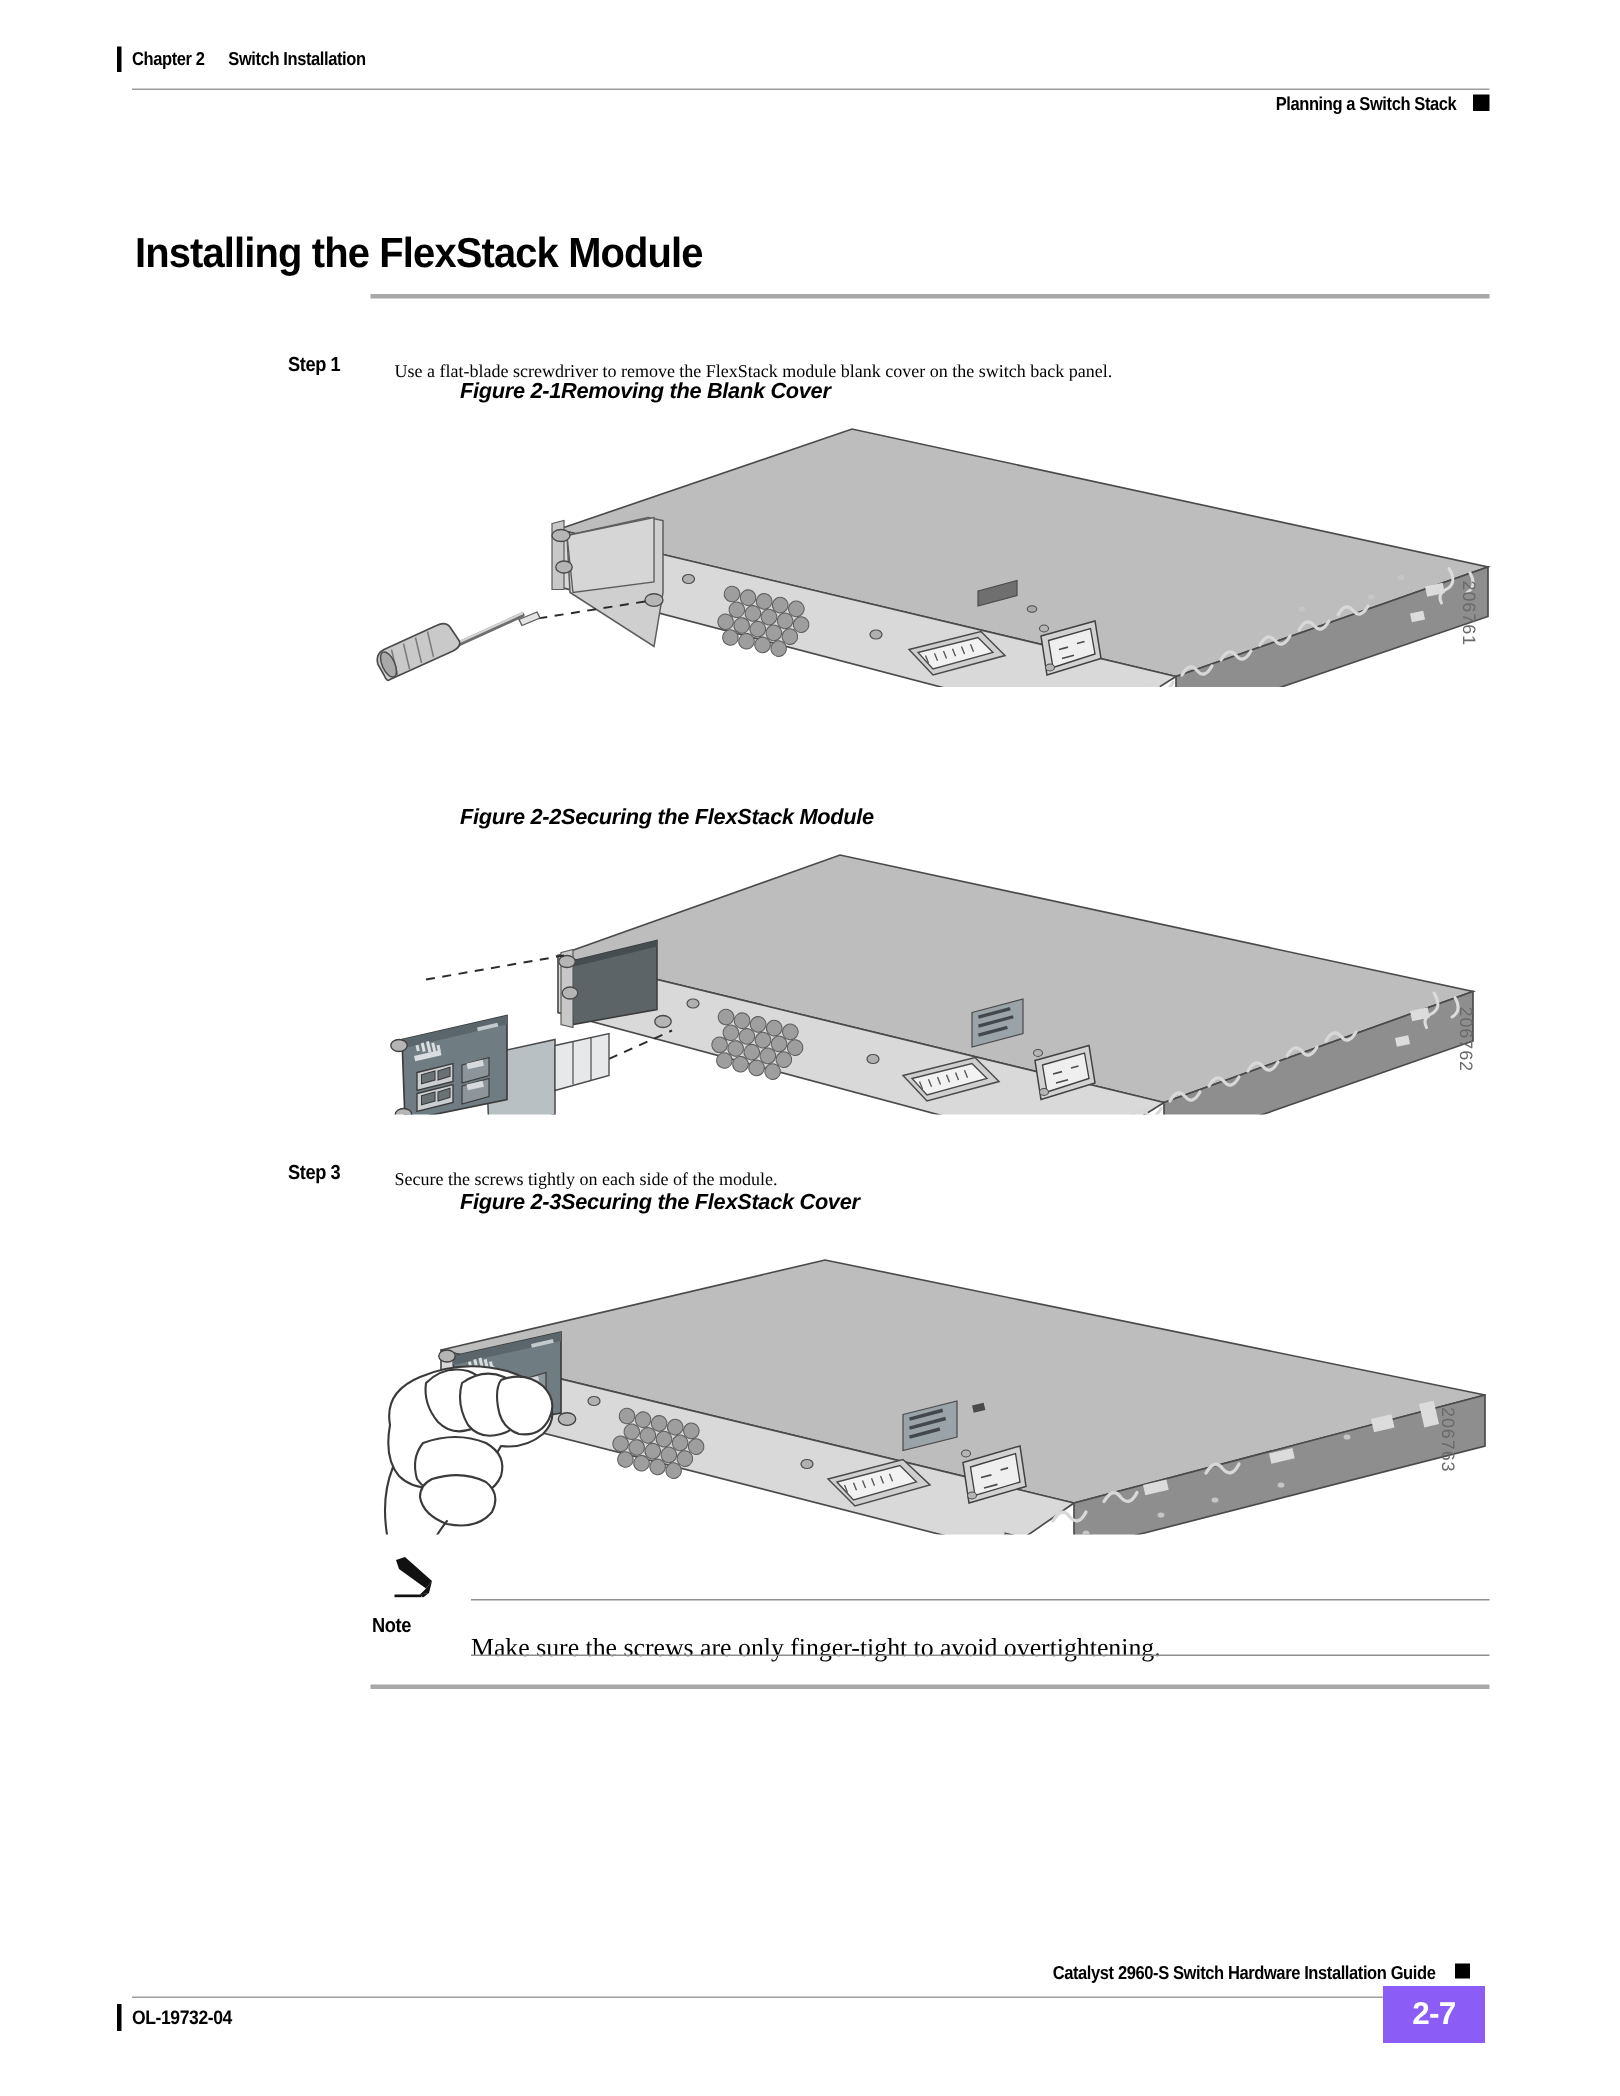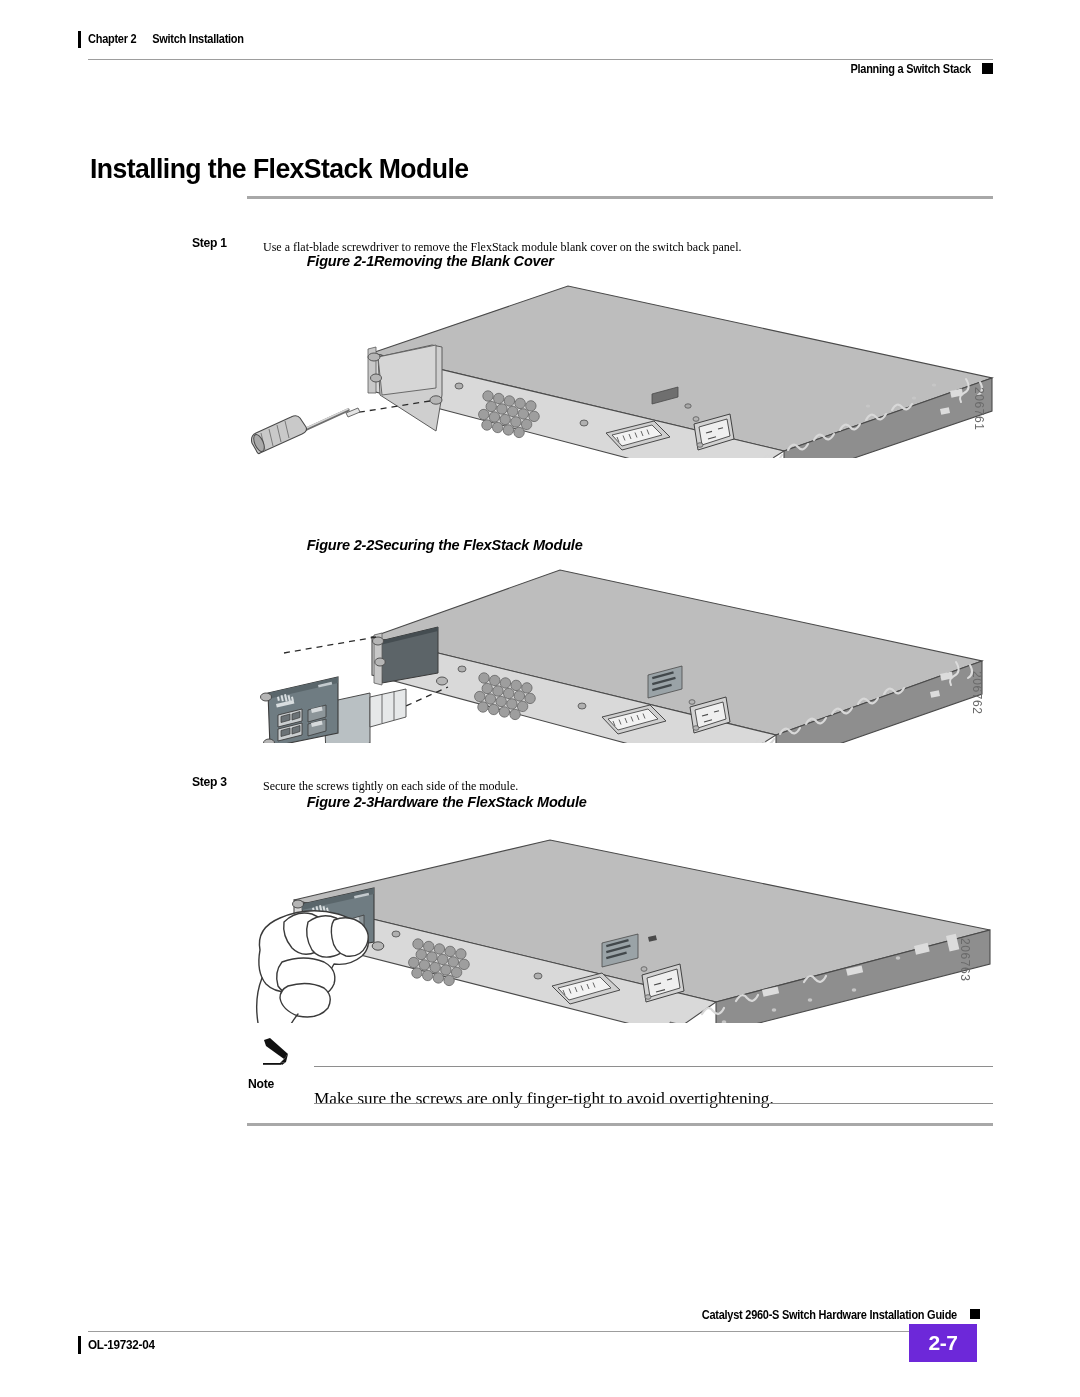--- a/index.html
+++ b/index.html
@@ -268,25 +268,25 @@
   .ftr-marker-left {
     position: absolute;
     left: -10px;
     top: 28px;
     width: 2.5px;
     height: 18px;
     background: #000;
   }
   .ftr-page {
     position: absolute;
-    right: 16px;
+    right: 3px;
     top: 16px;
     width: 68px;
     height: 38px;
-    background: #6d28d9;
+    background: #8b5cf6;
     color: #fff;
     font-family: "Liberation Sans", sans-serif;
     font-weight: bold;
     font-size: 21px;
     letter-spacing: -0.5px;
     display: flex;
     align-items: center;
     justify-content: center;
   }
 </style>
@@ -595,21 +595,21 @@
     </svg>
     <div class="fig-id" style="left:740px; top:106px;">206762</div>
   </div>
 
   <div class="step" style="top:745px;">
     <span class="step-label">Step 3</span>
     <div class="step-body">Secure the screws tightly on each side of the module.</div>
   </div>
 
   <div class="fig-caption" style="top:794px;">
-    <span class="fig-num">Figure 2-3</span><span>Hardware the FlexStack Module</span>
+    <span class="fig-num">Figure 2-3</span><span>Securing the FlexStack Cover</span>
   </div>
 
   <div class="figure" style="left:250px; top:838px;">
     <svg width="770" height="185" viewBox="0 0 770 185">
 
       <polygon points="44,62 300,2 740,92 466,164" fill="#bdbdbd" stroke="#4a4a4a" stroke-width="1.1"></polygon>
 
       <polygon points="44,62 44,100 420,196 466,164" fill="#d9d9d9" stroke="#4a4a4a" stroke-width="1.1"></polygon>
 
       <polygon points="466,164 740,92 740,126 466,196" fill="#8e8e8e" stroke="#4a4a4a" stroke-width="1.1"></polygon>

